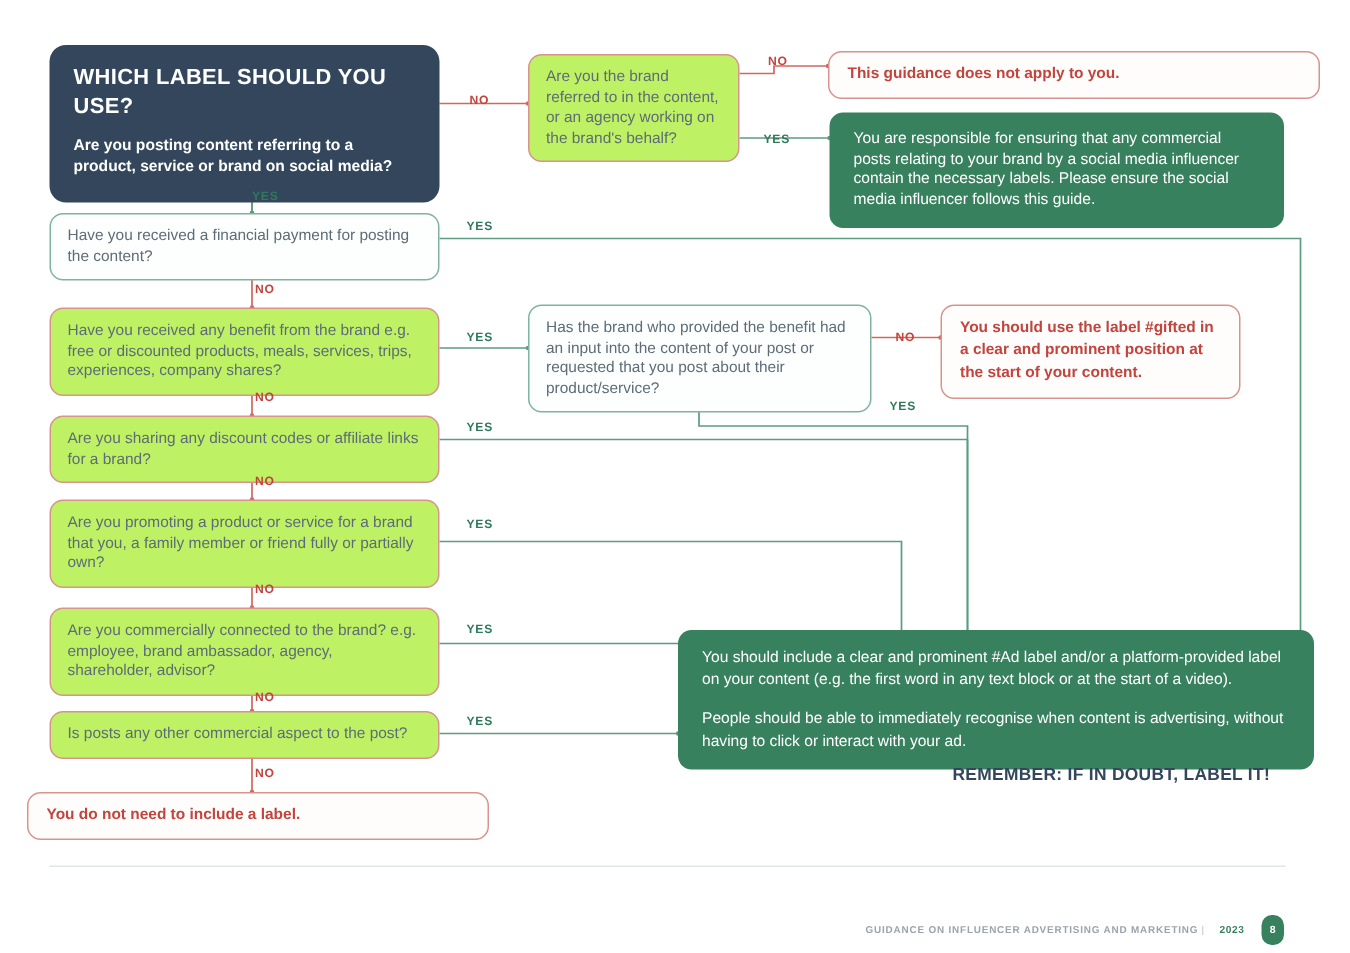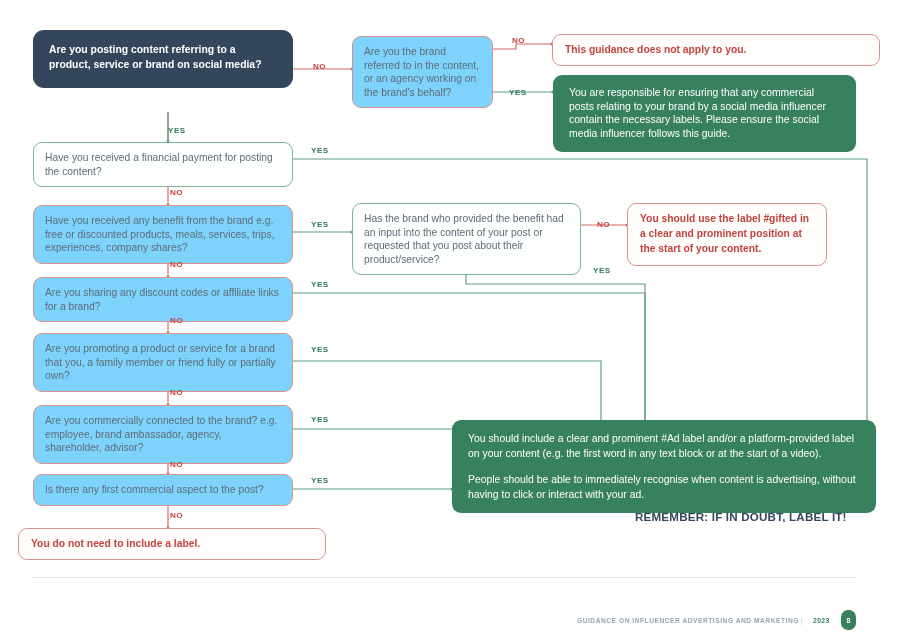--- a/index.html
+++ b/index.html
@@ -20,21 +20,21 @@
 
   
   .box {
     position: absolute;
     box-sizing: border-box;
     border-radius: 9px;
     line-height: 1.32;
   }
   .q-red {
     border: 1.3px solid #d8948c;
-    background: #7dd3fc;
+    background: #bef264;
     color: #5e6c77;
     font-size: 10.3px;
     padding: 8px 11px;
   }
   .q-green {
     border: 1.3px solid #7fb49c;
     background: #fdfffe;
     color: #5e6c77;
     font-size: 10.3px;
     padding: 8px 11px;
@@ -200,20 +200,21 @@
       <circle cx="526" cy="436" r="1.5"></circle>
       <circle cx="452" cy="489" r="1.5"></circle>
     </g>
 
     <g fill="none" stroke="#5c9c81" stroke-width="1.15">
       <path d="M645,293 V436"></path>
     </g>
   </svg>
 
   <div class="box header-box" style="left:33px; top:30px; width:260px;">
+    <p class="header-title">WHICH LABEL SHOULD YOU USE?</p>
     <p class="header-sub">Are you posting content referring to a product, service or brand on social media?</p>
   </div>
 
   <div class="box q-red" style="left:352px; top:36px; width:141px;">
     <span>Are you the brand referred to in the content, or an agency working on the brand's behalf?</span>
   </div>
 
   <div class="box out-red" style="left:552px; top:34px; width:328px;">
     <span>This guidance does not apply to you.</span>
   </div>
@@ -236,21 +237,21 @@
 
   <div class="box q-red" style="left:33px; top:333px; width:260px;">
     <span>Are you promoting a product or service for a brand that you, a family member or friend fully or partially own?</span>
   </div>
 
   <div class="box q-red" style="left:33px; top:405px; width:260px;">
     <span>Are you commercially connected to the brand? e.g. employee, brand ambassador, agency, shareholder, advisor?</span>
   </div>
 
   <div class="box q-red" style="left:33px; top:474px; width:260px;">
-    <span>Is there any first commercial aspect to the post?</span>
+    <span>Is posts any other commercial aspect to the post?</span>
   </div>
 
   <div class="box out-red" style="left:18px; top:528px; width:308px;">
     <span>You do not need to include a label.</span>
   </div>
 
   <div class="box q-green" style="left:352px; top:203px; width:229px;">
     <span>Has the brand who provided the benefit had an input into the content of your post or requested that you post about their product/service?</span>
   </div>
 

